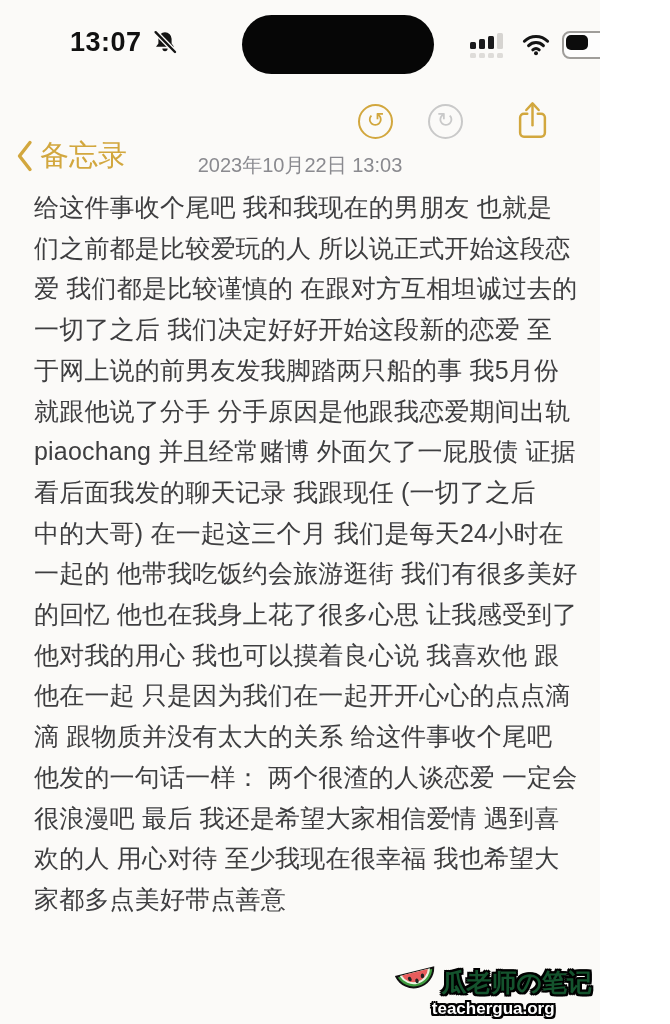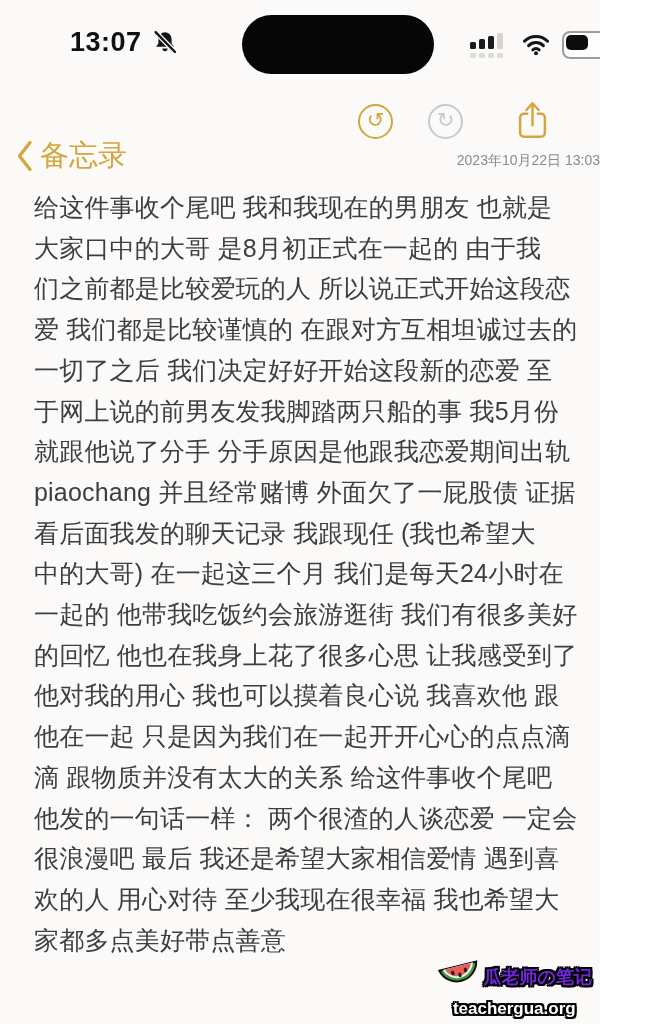--- a/index.html
+++ b/index.html
@@ -25,29 +25,29 @@
   .nav-actions{position:absolute;left:358px;top:100px;display:flex;align-items:center;}
   .circle-btn{width:35px;height:35px;border:2.6px solid #D2A73E;border-radius:50%;display:flex;align-items:center;justify-content:center;box-sizing:border-box;background:transparent;cursor:pointer;}
   .circle-btn.disabled{border-color:#C9C9C9;}
   .nav-glyph{font-family:"DejaVu Sans",sans-serif;font-size:21px;color:#D2A73E;line-height:1;transform:translateY(-1px);}
   .circle-btn.disabled .nav-glyph{color:#C9C9C9;}
   .dots{font-size:15px;font-weight:700;color:#D2A73E;letter-spacing:1px;line-height:1;transform:translateY(-2px);}
   .m-redo{margin-left:35px;}
   .m-share{margin-left:53px;background:none;border:none;padding:0;cursor:pointer;}
   .m-more{margin-left:54px;}
   
-  .date{position:absolute;top:152px;left:0;width:100%;text-align:right;font-size:14px;color:#8A8A8F;}
+  .date{position:absolute;top:152px;left:0;width:100%;text-align:center;font-size:20px;color:#8A8A8F;}
   .note-body{position:absolute;left:34px;top:187px;width:622px;cursor:text;}
   .note-line{font-size:25px;line-height:40.7px;color:#3E3E40;white-space:nowrap;letter-spacing:.2px;}
   
   .watermark{position:absolute;right:8px;bottom:5px;text-align:center;}
   .wm-row{display:flex;align-items:center;justify-content:flex-end;gap:3px;}
-  .wm-title{font-size:18px;font-weight:700;color:#6d28d9;
+  .wm-title{font-size:25px;font-weight:700;color:#14532d;
     text-shadow:-2px -2px 0 #000,2px -2px 0 #000,-2px 2px 0 #000,2px 2px 0 #000,0 -2px 0 #000,0 2px 0 #000,-2px 0 0 #000,2px 0 0 #000;margin-top:12px;}
-  .wm-url{font-size:17px;font-weight:700;color:#fff;margin-top:10px;
+  .wm-url{font-size:17px;font-weight:700;color:#fff;margin-top:0;
     text-shadow:-2px -2px 0 #000,2px -2px 0 #000,-2px 2px 0 #000,2px 2px 0 #000,0 -2px 0 #000,0 2px 0 #000,-2px 0 0 #000,2px 0 0 #000;}
 </style>
 </head>
 <body>
 
 <div class="screen">
 
   <div>
     <div class="time">13:07</div>
     <svg class="bell" width="26" height="28" viewBox="0 0 26 28">
@@ -104,28 +104,27 @@
       </button>
       <div class="circle-btn m-more">
         <span class="dots">•••</span>
       </div>
     </div>
   </div>
 
   <div class="date">2023年10月22日 13:03</div>
   <div class="note-body">
       <div class="note-line">给这件事收个尾吧 我和我现在的男朋友 也就是</div>
-      <div class="note-line">大家口中的大哥 是8月初正式在一起的 由于我</div>
       <div class="note-line">们之前都是比较爱玩的人 所以说正式开始这段恋</div>
       <div class="note-line">爱 我们都是比较谨慎的 在跟对方互相坦诚过去的</div>
       <div class="note-line">一切了之后 我们决定好好开始这段新的恋爱 至</div>
       <div class="note-line">于网上说的前男友发我脚踏两只船的事 我5月份</div>
       <div class="note-line">就跟他说了分手 分手原因是他跟我恋爱期间出轨</div>
       <div class="note-line">piaochang 并且经常赌博 外面欠了一屁股债 证据</div>
-      <div class="note-line">看后面我发的聊天记录 我跟现任 (我也希望大</div>
+      <div class="note-line">看后面我发的聊天记录 我跟现任 (一切了之后</div>
       <div class="note-line">中的大哥) 在一起这三个月 我们是每天24小时在</div>
       <div class="note-line">一起的 他带我吃饭约会旅游逛街 我们有很多美好</div>
       <div class="note-line">的回忆 他也在我身上花了很多心思 让我感受到了</div>
       <div class="note-line">他对我的用心 我也可以摸着良心说 我喜欢他 跟</div>
       <div class="note-line">他在一起 只是因为我们在一起开开心心的点点滴</div>
       <div class="note-line">滴 跟物质并没有太大的关系 给这件事收个尾吧</div>
       <div class="note-line">他发的一句话一样： 两个很渣的人谈恋爱 一定会</div>
       <div class="note-line">很浪漫吧 最后 我还是希望大家相信爱情 遇到喜</div>
       <div class="note-line">欢的人 用心对待 至少我现在很幸福 我也希望大</div>
       <div class="note-line">家都多点美好带点善意</div>

